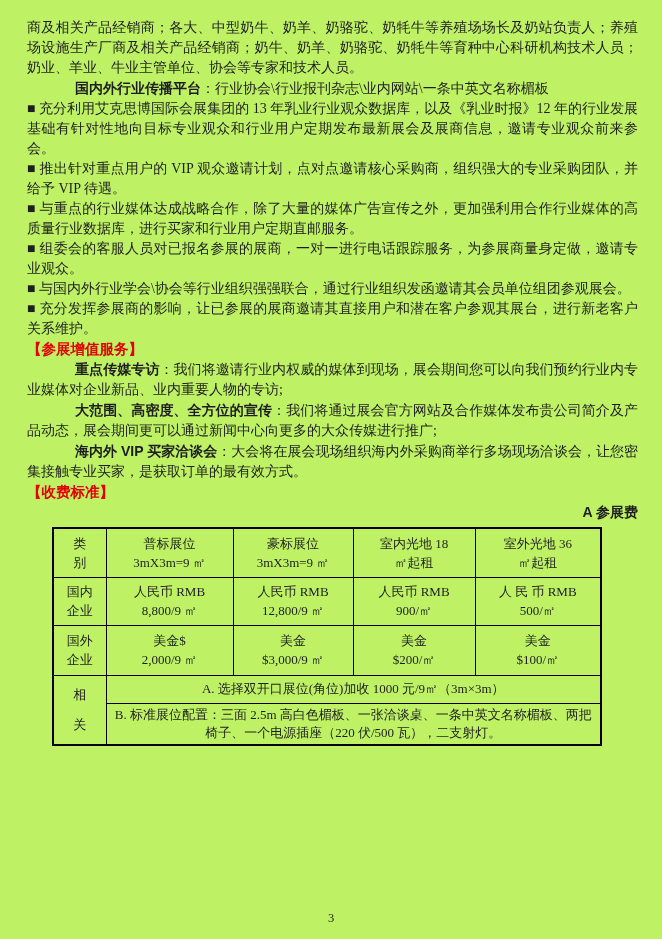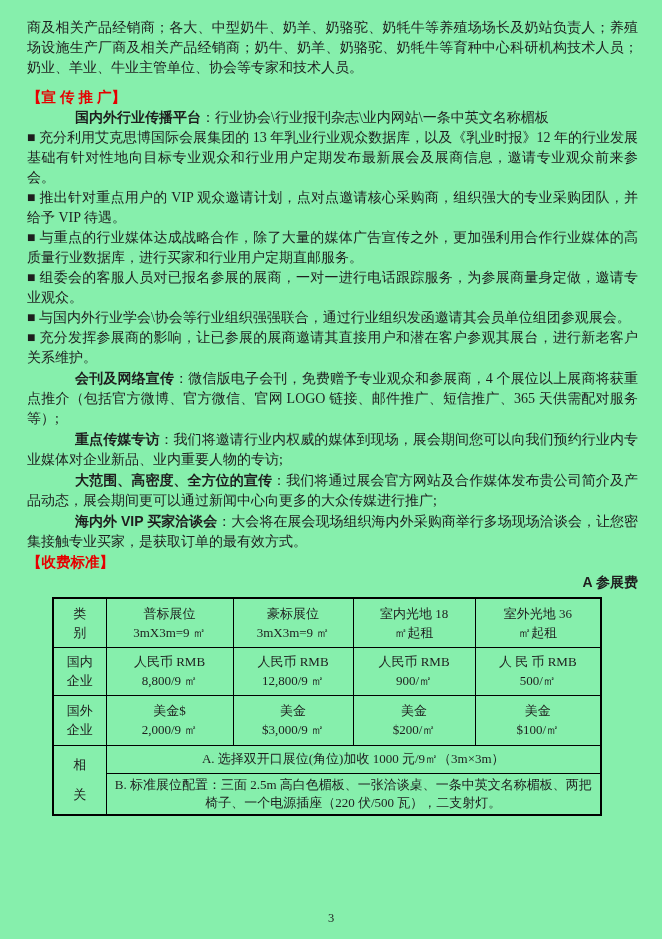--- a/index.html
+++ b/index.html
@@ -1,20 +1,20 @@
 <!DOCTYPE html>
 <html><head>
 <meta charset="utf-8">
 <style>
   html,body { margin:0; padding:0; background:#888; }
   .page {
     position:relative;
     width:662px; height:939px;
     margin:0 auto;
-    background:#86efac;
+    background:#bef264;
     box-sizing:border-box;
     padding:18px 24px 0 27px;
     font-family:"Liberation Serif","DejaVu Serif",serif;
     color:#1e1e1e;
     overflow:hidden;
   }
   .body-p {
     margin:0;
     font-size:14px;
     line-height:20px;
@@ -74,33 +74,32 @@
     color:#1e1e1e;
   }
 </style>
 </head>
 <body>
 
 <div class="page">
 
   <p class="body-p">商及相关产品经销商；各大、中型奶牛、奶羊、奶骆驼、奶牦牛等养殖场场长及奶站负责人；养殖场设施生产厂商及相关产品经销商；奶牛、奶羊、奶骆驼、奶牦牛等育种中心科研机构技术人员；奶业、羊业、牛业主管单位、协会等专家和技术人员。</p>
 
-  <h2 class="sec-header">【宣 传 推 广】</h2>
 
   <p class="body-p"><span class="lead">国内外行业传播平台</span><span>：行业协会\行业报刊杂志\业内网站\一条中英文名称楣板</span></p>
 
   <p class="body-p">■ 充分利用艾克思博国际会展集团的 13 年乳业行业观众数据库，以及《乳业时报》12 年的行业发展基础有针对性地向目标专业观众和行业用户定期发布最新展会及展商信息，邀请专业观众前来参会。</p>
   <p class="body-p">■ 推出针对重点用户的 VIP 观众邀请计划，点对点邀请核心采购商，组织强大的专业采购团队，并给予 VIP 待遇。</p>
   <p class="body-p">■ 与重点的行业媒体达成战略合作，除了大量的媒体广告宣传之外，更加强利用合作行业媒体的高质量行业数据库，进行买家和行业用户定期直邮服务。</p>
   <p class="body-p">■ 组委会的客服人员对已报名参展的展商，一对一进行电话跟踪服务，为参展商量身定做，邀请专业观众。</p>
   <p class="body-p">■ 与国内外行业学会\协会等行业组织强强联合，通过行业组织发函邀请其会员单位组团参观展会。</p>
   <p class="body-p">■ 充分发挥参展商的影响，让已参展的展商邀请其直接用户和潜在客户参观其展台，进行新老客户关系维护。</p>
 
+  <h2 class="sec-header tight">【参展增值服务】</h2>
 
-  <p class="body-p"><span class="lead">会刊及网络宣传</span><span>：微信版电子会刊，免费赠予专业观众和参展商，4 个展位以上展商将获重点推介（包括官方微博、官方微信、官网 LOGO 链接、邮件推广、短信推广、365 天供需配对服务等）;</span></p>
   <p class="body-p"><span class="lead">重点传媒专访</span><span>：我们将邀请行业内权威的媒体到现场，展会期间您可以向我们预约行业内专业媒体对企业新品、业内重要人物的专访;</span></p>
   <p class="body-p"><span class="lead">大范围、高密度、全方位的宣传</span><span>：我们将通过展会官方网站及合作媒体发布贵公司简介及产品动态，展会期间更可以通过新闻中心向更多的大众传媒进行推广;</span></p>
   <p class="body-p"><span class="lead">海内外 VIP 买家洽谈会</span><span>：大会将在展会现场组织海内外采购商举行多场现场洽谈会，让您密集接触专业买家，是获取订单的最有效方式。</span></p>
 
   <h2 class="sec-header tight">【收费标准】</h2>
   <p class="subtitle">A 参展费</p>
 
   <table class="fee">
     <colgroup>
       <col style="width:53px">

